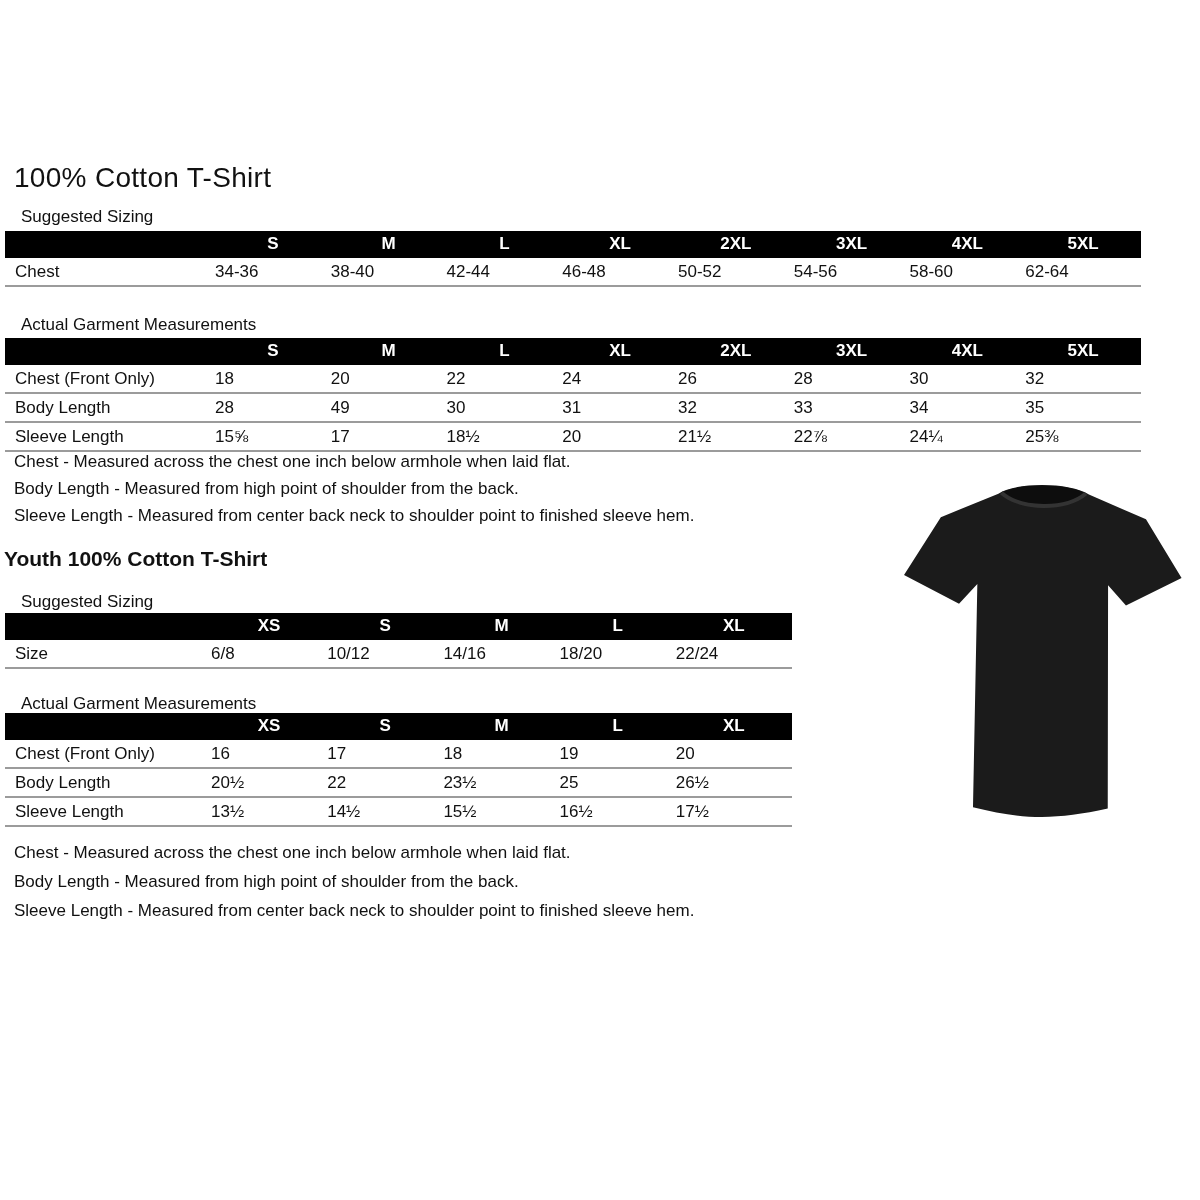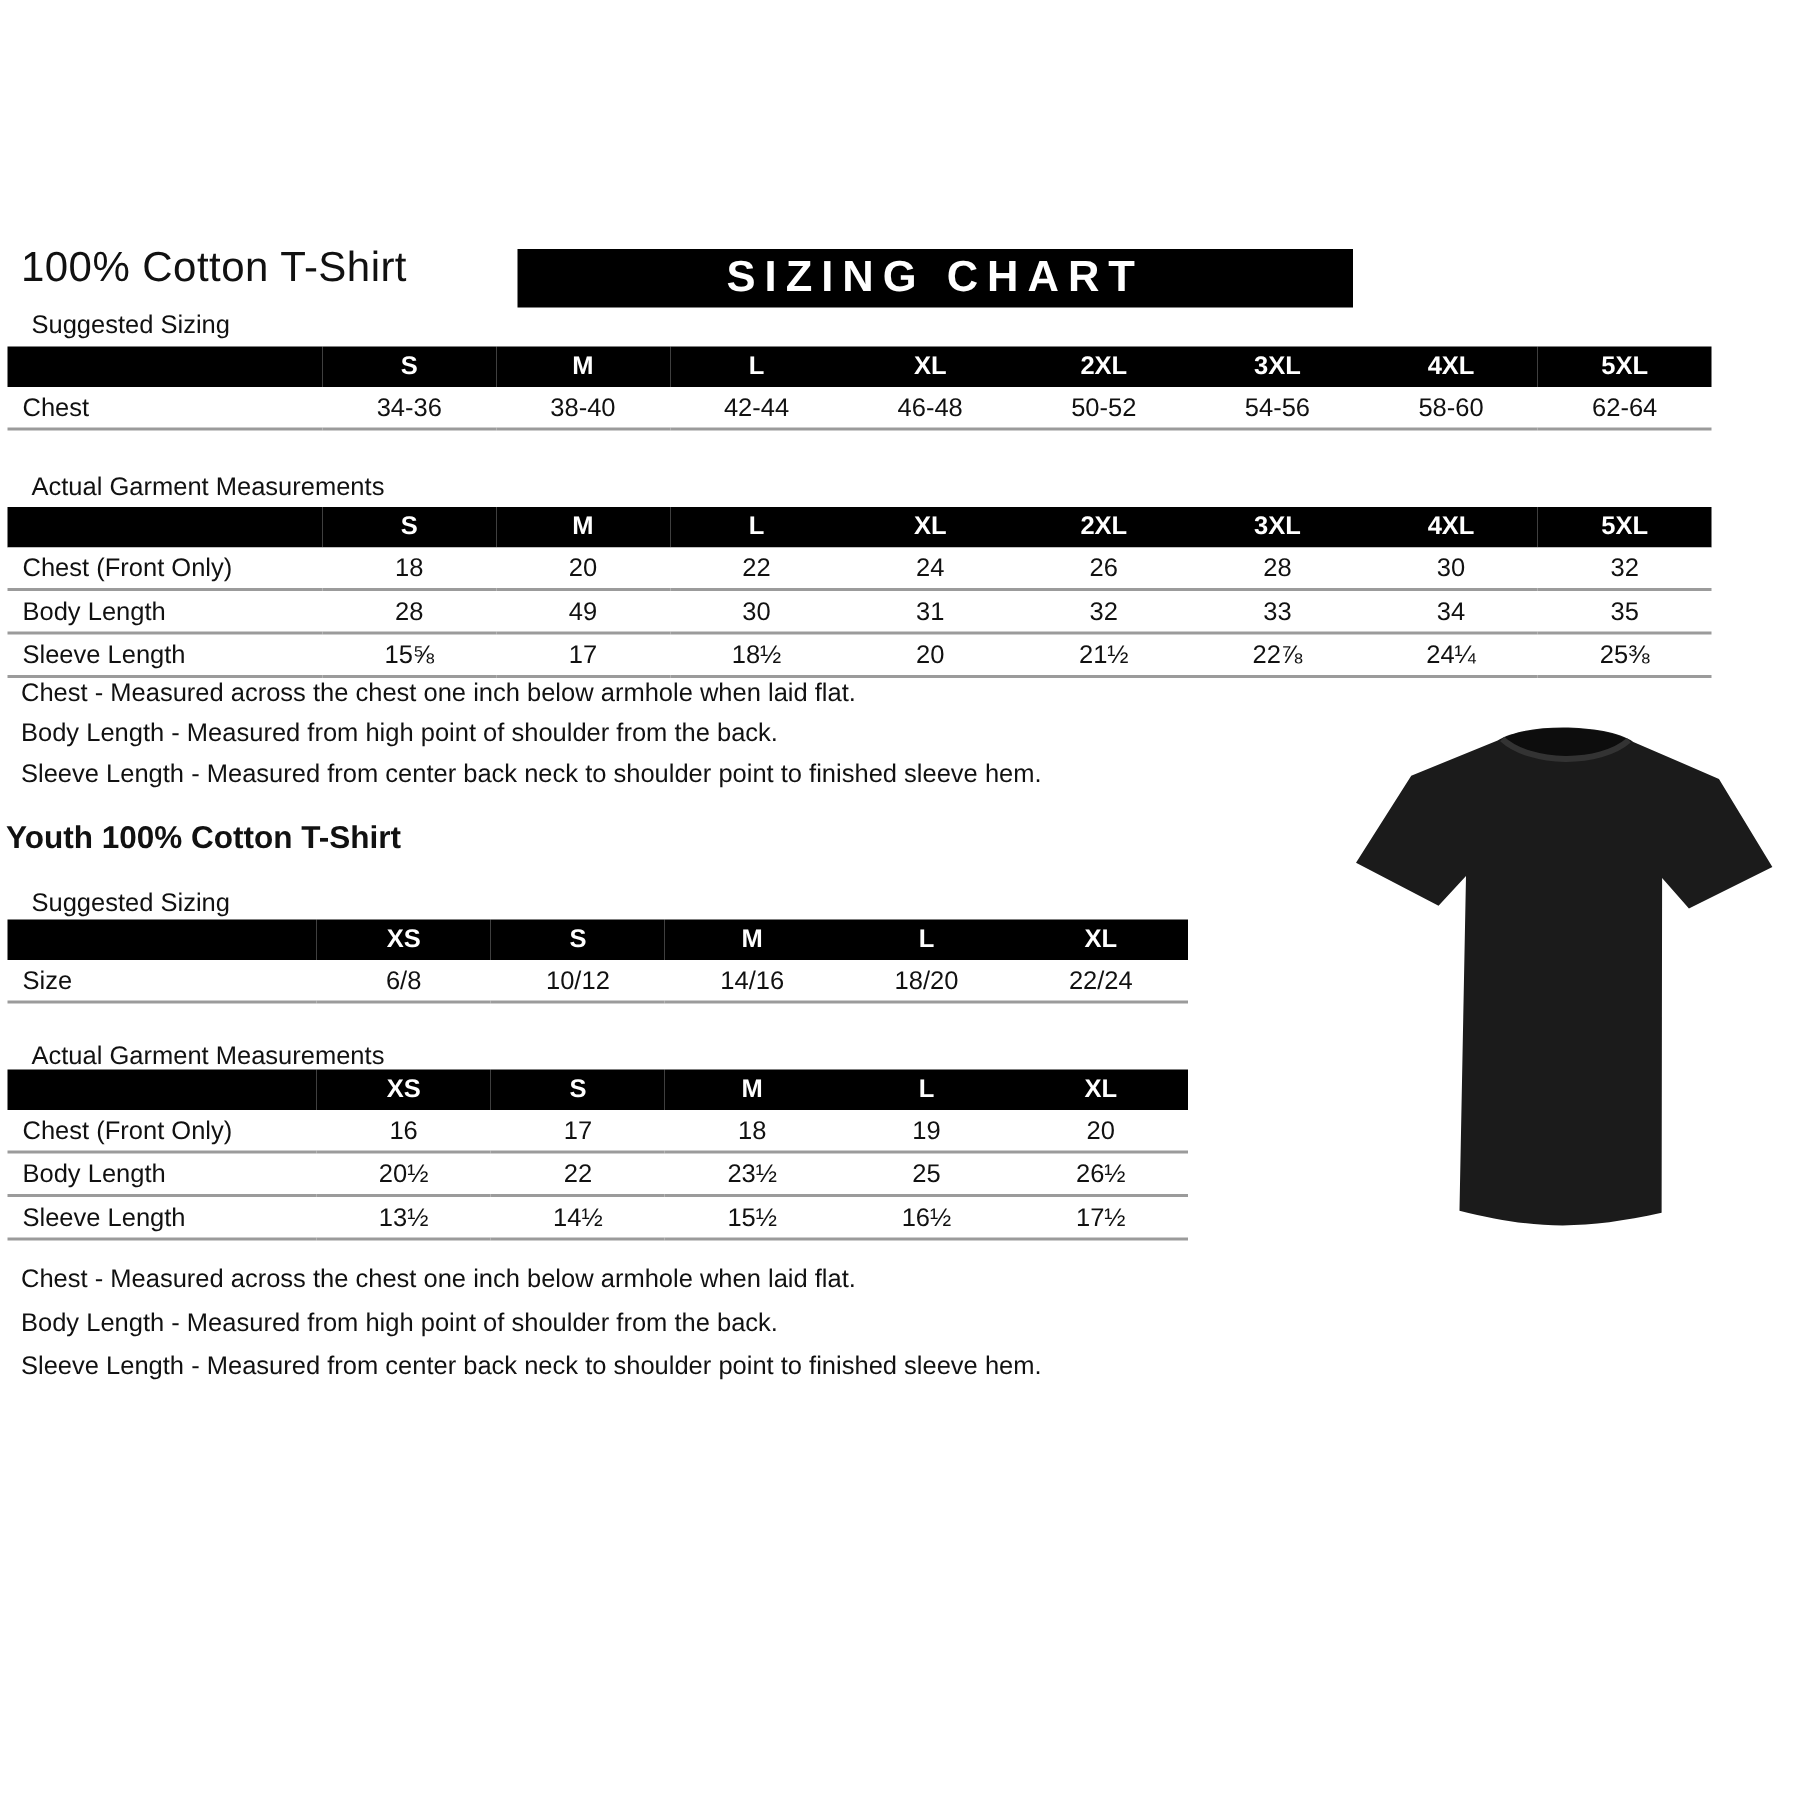--- a/index.html
+++ b/index.html
@@ -17,21 +17,21 @@
   .sl3{left:5px;top:592px;}
   .sl4{left:5px;top:694px;}
 
   .t1{left:5px;top:231px;width:1136px;}
   .t2{left:5px;top:338px;width:1136px;}
   .t3{left:5px;top:613px;width:787px;}
   .t4{left:5px;top:713px;width:787px;}
 
   table{width:100%;border-collapse:collapse;table-layout:fixed;}
   th{background:#000;color:#fff;font-size:17px;font-weight:bold;padding:3px 0 4px;text-align:center;}
-  td{font-size:17px;padding:4px 0 3px;text-align:center;border-bottom:2px solid #9b9b9b;background:#fff;}
+  td{font-size:17px;padding:4px 0 3px;border-bottom:2px solid #9b9b9b;background:#fff;}
   th.label-col,td.label-col{text-align:left;padding-left:10px;}
   .t1 .label-col,.t2 .label-col{width:200px;}
   .t3 .label-col,.t4 .label-col{width:196px;}
   td.label-col b{font-weight:normal;}
 
   .notes{font-size:17px;}
   .notes div{margin-bottom:8px;line-height:19px;}
   .n1{left:14px;top:452px;}
   .n2{left:14px;top:843px;}
   .n2 div{margin-bottom:10px;}
@@ -40,21 +40,20 @@
 
   .tshirt{left:896px;top:476px;width:292px;height:352px;}
 </style>
 </head>
 <body>
 
 <div class="page">
 
   <div class="abs adult-title">100% Cotton T-Shirt</div>
 
-  <div class="abs banner">SIZING CHART</div>
 
   <div class="abs section-label sl1">Suggested Sizing</div>
   <div class="abs t1">
       <table>
         <thead>
           <tr>
             <th class="label-col"></th>
             <th>S</th>
             <th>M</th>
             <th>L</th>

